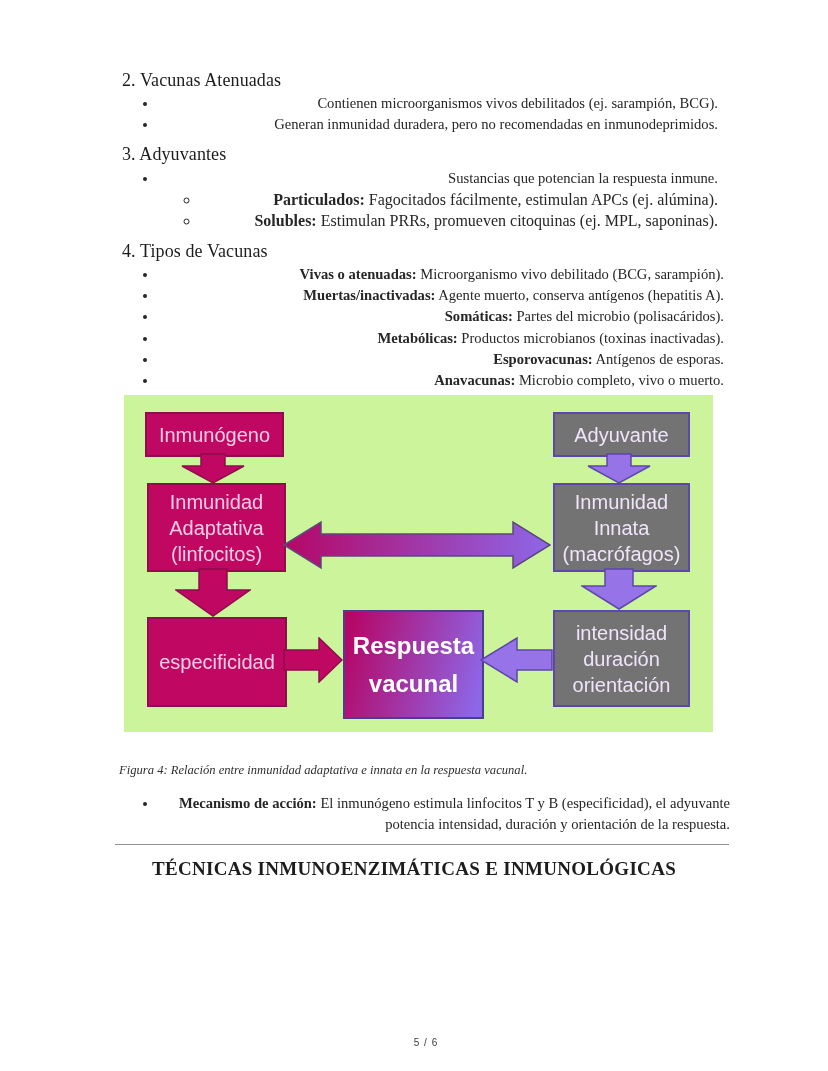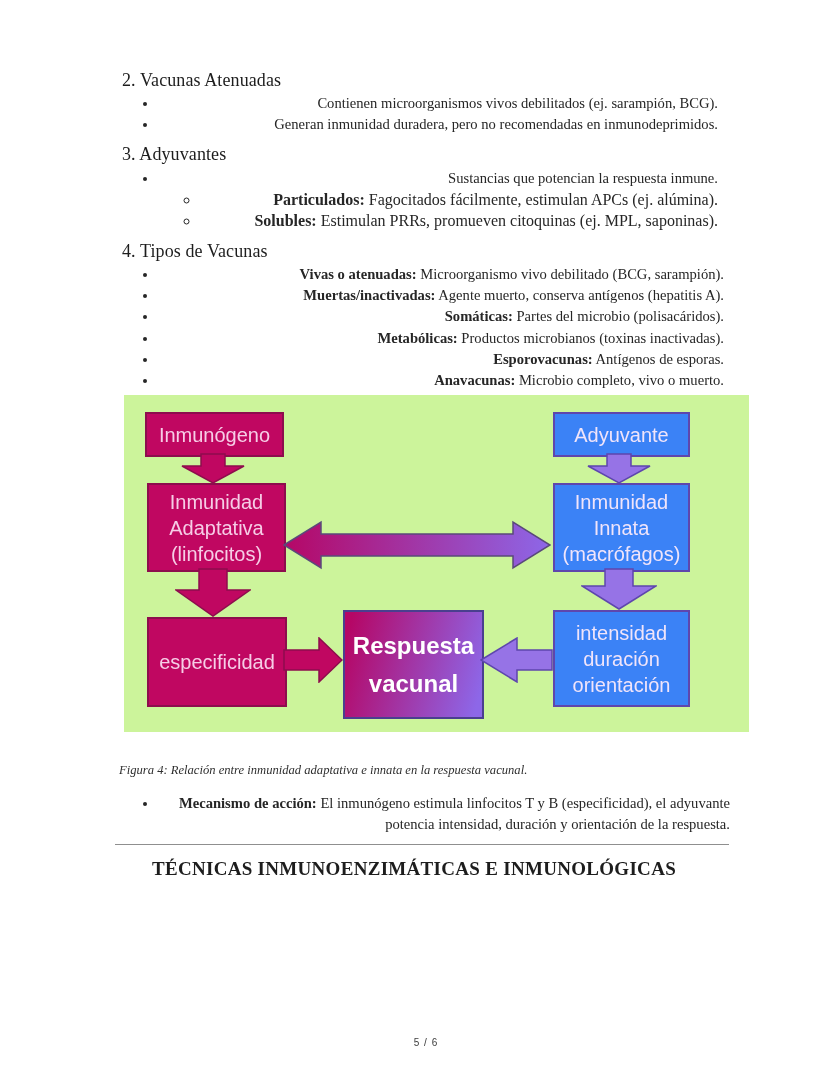--- a/index.html
+++ b/index.html
@@ -35,21 +35,21 @@
   
   .fig{
     background:#ccf49b;width:589px;height:337px;
     font-family:"Liberation Sans","DejaVu Sans",sans-serif;
   }
   .node{
     position:absolute;display:flex;align-items:center;justify-content:center;
     text-align:center;white-space:pre-line;font-size:20px;line-height:26px;
   }
   .node.crimson{background:#c00761;border:2px solid #8d0d4d;color:#f6cde6;}
-  .node.purple{background:#3b82f6;border:2px solid #5e46ad;color:#f0e4fa;}
+  .node.purple{background:#737373;border:2px solid #5e46ad;color:#f0e4fa;}
   .node.grad{
     background:linear-gradient(105deg,#b50766 5%,#8d67e8 95%);
     border:2px solid #4a3f8f;color:#ffffff;font-weight:bold;font-size:24px;line-height:38px;
   }
   svg{display:block;}
 </style>
 </head>
 <body>
 
 <div class="page">
@@ -74,21 +74,21 @@
   <h2 class="sec abs" style="left:122px;top:241px;">4. Tipos de Vacunas</h2>
   <ul class="lvl1 abs" style="left:122px;top:264px;width:566px;">
     <li><span class="b">Vivas o atenuadas:</span><span> Microorganismo vivo debilitado (BCG, sarampión).</span></li>
     <li><span class="b">Muertas/inactivadas:</span><span> Agente muerto, conserva antígenos (hepatitis A).</span></li>
     <li><span class="b">Somáticas:</span><span> Partes del microbio (polisacáridos).</span></li>
     <li><span class="b">Metabólicas:</span><span> Productos microbianos (toxinas inactivadas).</span></li>
     <li><span class="b">Esporovacunas:</span><span> Antígenos de esporas.</span></li>
     <li><span class="b">Anavacunas:</span><span> Microbio completo, vivo o muerto.</span></li>
   </ul>
 
-  <div class="fig abs" style="left:124px;top:395px;padding-left:36px;">
+  <div class="fig abs" style="left:124px;top:395px;">
 
     <div class="node crimson" style="left:21px;top:17px;width:135px;height:41px;">Inmunógeno</div>
     <div class="node purple" style="left:429px;top:17px;width:133px;height:41px;">Adyuvante</div>
 
     <svg class="abs" style="left:57px;top:58px;" width="64" height="31" viewBox="0 0 64 31">
       <polygon points="20,1 44,1 44,13 63,13 32,30 1,13 20,13" fill="#c00761" stroke="#8d0d4d" stroke-width="1.5"></polygon>
     </svg>
     <svg class="abs" style="left:463px;top:58px;" width="64" height="31" viewBox="0 0 64 31">
       <polygon points="20,1 44,1 44,13 63,13 32,30 1,13 20,13" fill="#9673e6" stroke="#5e46ad" stroke-width="1.5"></polygon>
     </svg>

